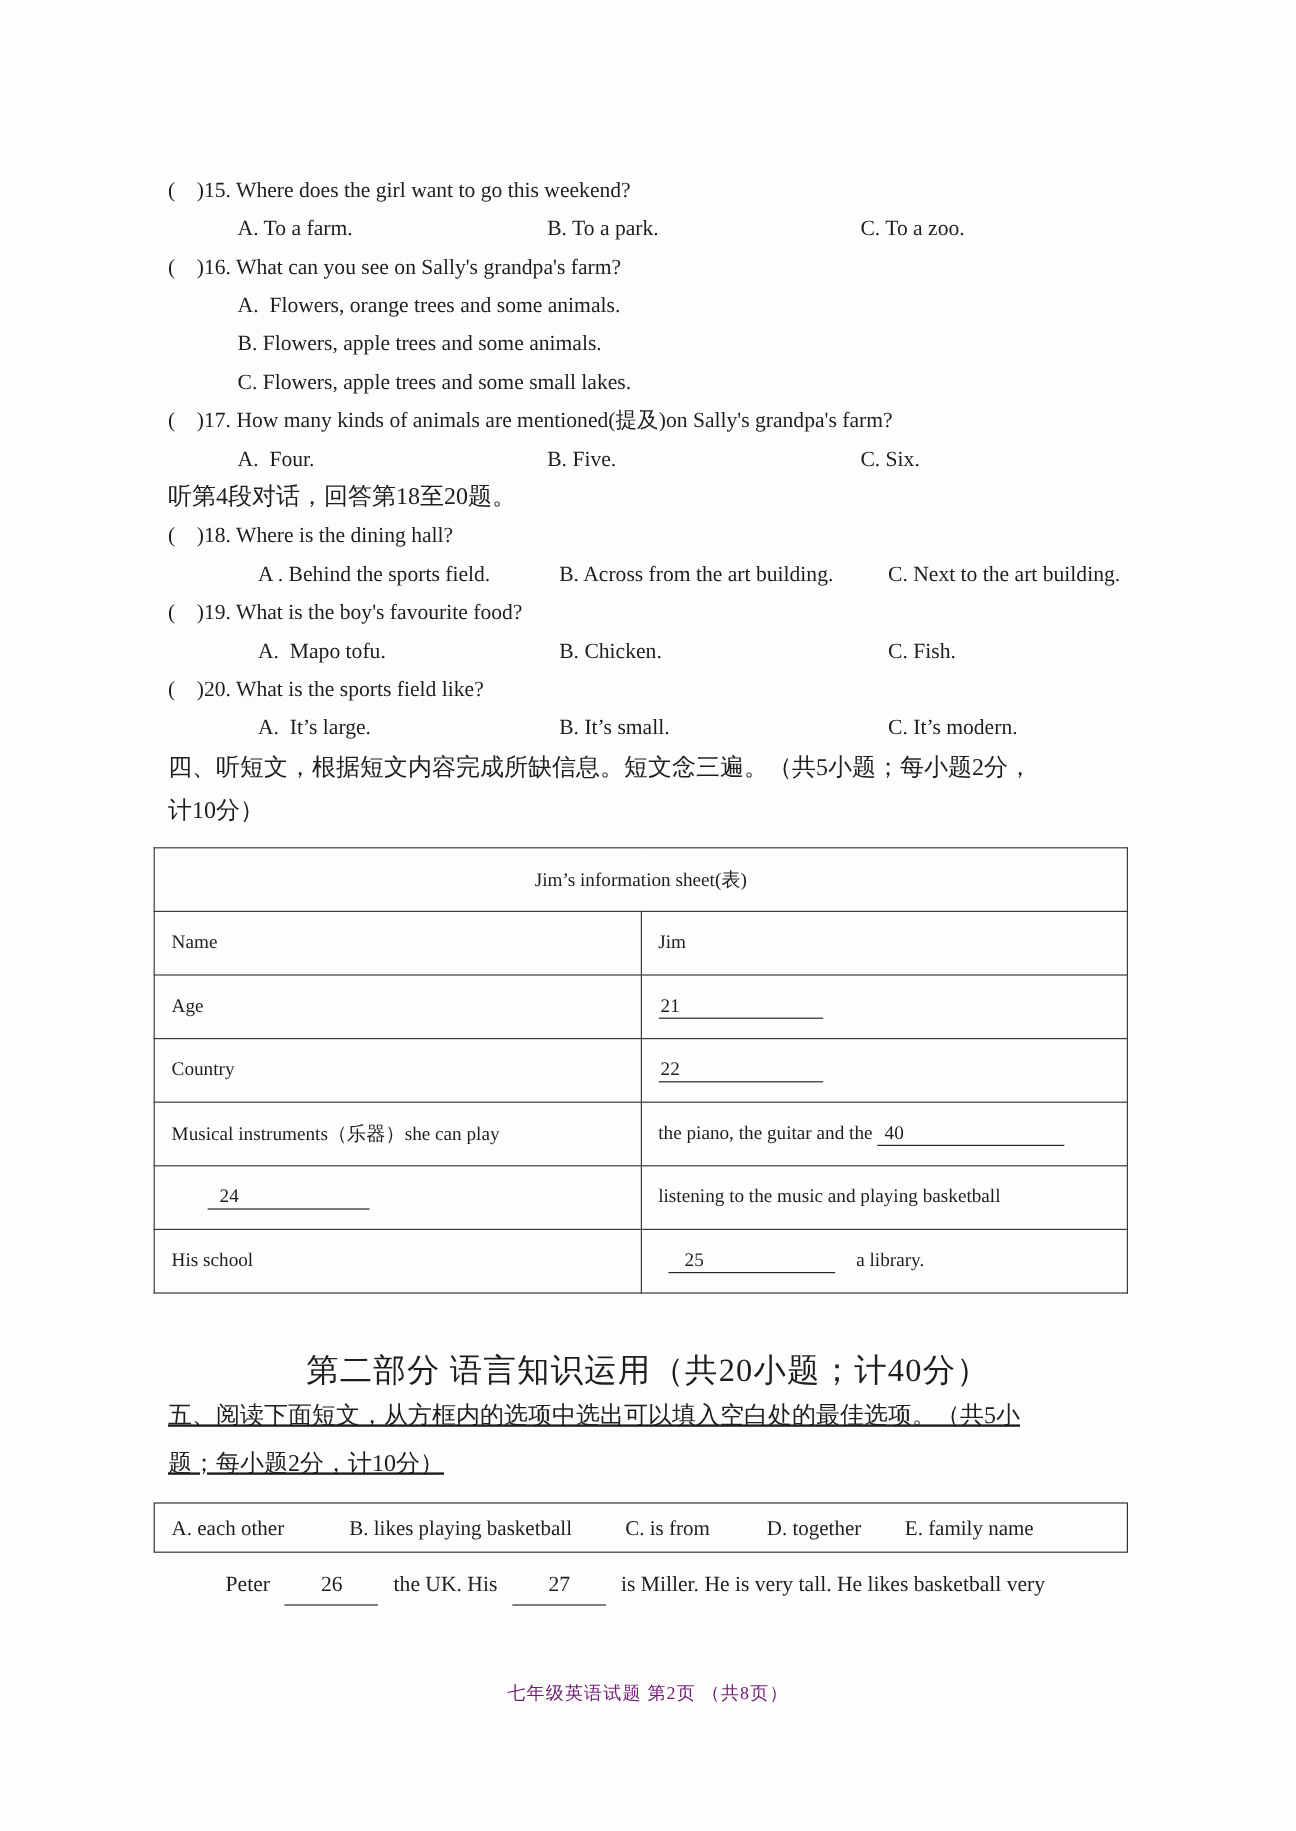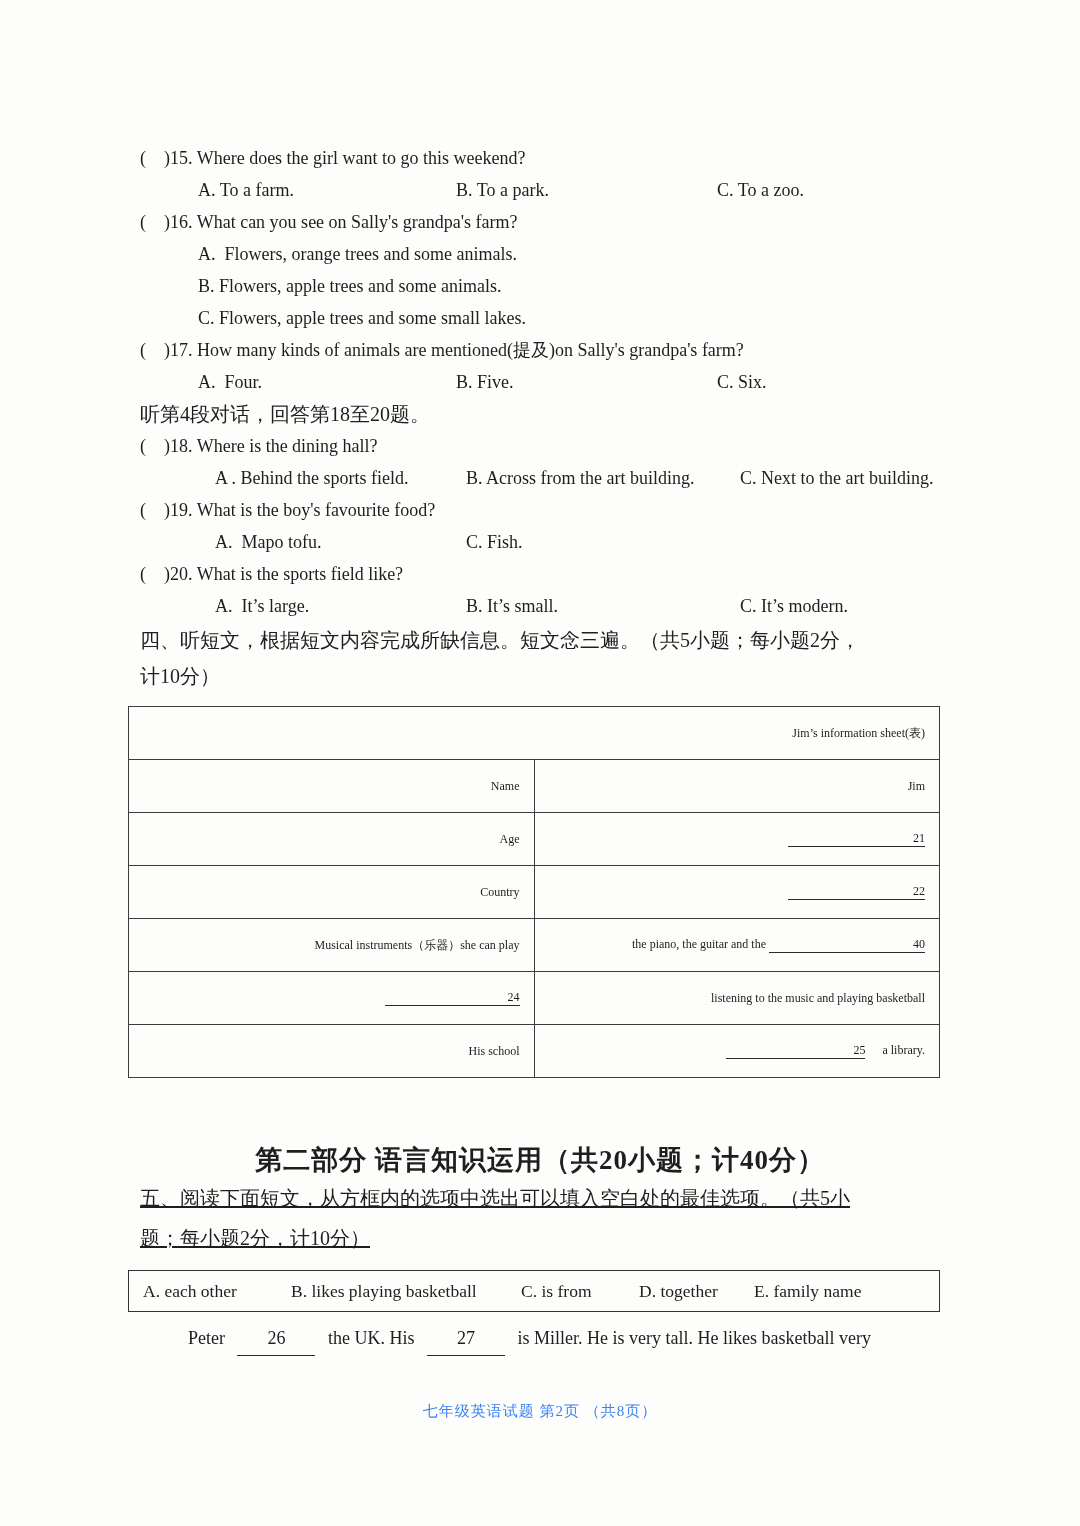--- a/index.html
+++ b/index.html
@@ -23,43 +23,43 @@
   .grid-b .o1{width:235px;}
   .grid-b .o2{width:258px;}
   .grid-b .o3{flex:1;}
   .blank{display:inline-block;border-bottom:1.5px solid #2a2a2a;}
   .blank.c{text-align:center;}
   .w78{width:78px;margin:0 8px;}
   .w125{width:125px;}
   .w135{width:135px;padding-left:2px;}
   .w150{width:150px;padding-left:6px;}
   .info-table{width:812px;border-collapse:collapse;margin:12px 0 0 -12px;table-layout:fixed;}
-  .info-table td{border:1.6px solid #3c3c3c;padding:0 14px;height:52px;font-size:12px;vertical-align:middle;text-align:right;}
+  .info-table td{border:1.6px solid #3c3c3c;padding:0 14px;height:52px;font-size:16px;vertical-align:middle;}
   .t-title{text-align:center;height:48px;}
   .t-left{width:396px;}
   .hobby-blank{margin-left:30px;padding-left:10px;}
   .school-blank{margin-left:8px;margin-right:14px;padding-left:14px;}
   .part2-heading{
-    margin-top:64px;text-align:center;font-size:27px;font-weight:bold;
+    margin-top:46px;text-align:center;font-size:27px;font-weight:normal;
     letter-spacing:1px;height:36px;line-height:36px;
   }
   .sec5{height:40px;line-height:40px;font-size:20px;text-decoration:underline;}
   .word-box{
     margin:12px 0 0 -12px;width:812px;height:42px;border:1.6px solid #333;
     display:flex;align-items:center;padding-left:14px;font-size:17.5px;box-sizing:border-box;
   }
   .word-box .wa{width:148px;}
   .word-box .wb{width:230px;}
   .word-box .wc{width:118px;}
   .word-box .wd{width:115px;}
   .word-box .we{flex:1;}
   .passage{margin-top:9px;padding-left:48px;height:34px;line-height:34px;white-space:nowrap;}
   .footer{
     position:absolute;left:0;top:1402px;width:100%;text-align:center;
-    font-size:15px;letter-spacing:1px;color:#3b82f6;
+    font-size:15px;letter-spacing:1px;color:#701a75;
   }
 </style>
 </head>
 <body>
 
 <div class="page">
   <div class="content">
 
 
     <div class="line stem">(&nbsp;&nbsp;&nbsp;&nbsp;)15. Where does the girl want to go this weekend?</div>
@@ -86,20 +86,21 @@
     <div class="line stem">(&nbsp;&nbsp;&nbsp;&nbsp;)18. Where is the dining hall?</div>
     <div class="line opts grid-b">
       <span class="o1">A . Behind the sports field.</span>
       <span class="o2">B. Across from the art building.</span>
       <span class="o3">C. Next to the art building.</span>
     </div>
 
     <div class="line stem">(&nbsp;&nbsp;&nbsp;&nbsp;)19. What is the boy's favourite food?</div>
     <div class="line opts grid-b">
       <span class="o1">A.&nbsp; Mapo tofu.</span>
+      <span class="o2">B. Chicken.</span>
       <span class="o3">C. Fish.</span>
     </div>
 
     <div class="line stem">(&nbsp;&nbsp;&nbsp;&nbsp;)20. What is the sports field like?</div>
     <div class="line opts grid-b">
       <span class="o1">A.&nbsp; It’s large.</span>
       <span class="o2">B. It’s small.</span>
       <span class="o3">C. It’s modern.</span>
     </div>
 

